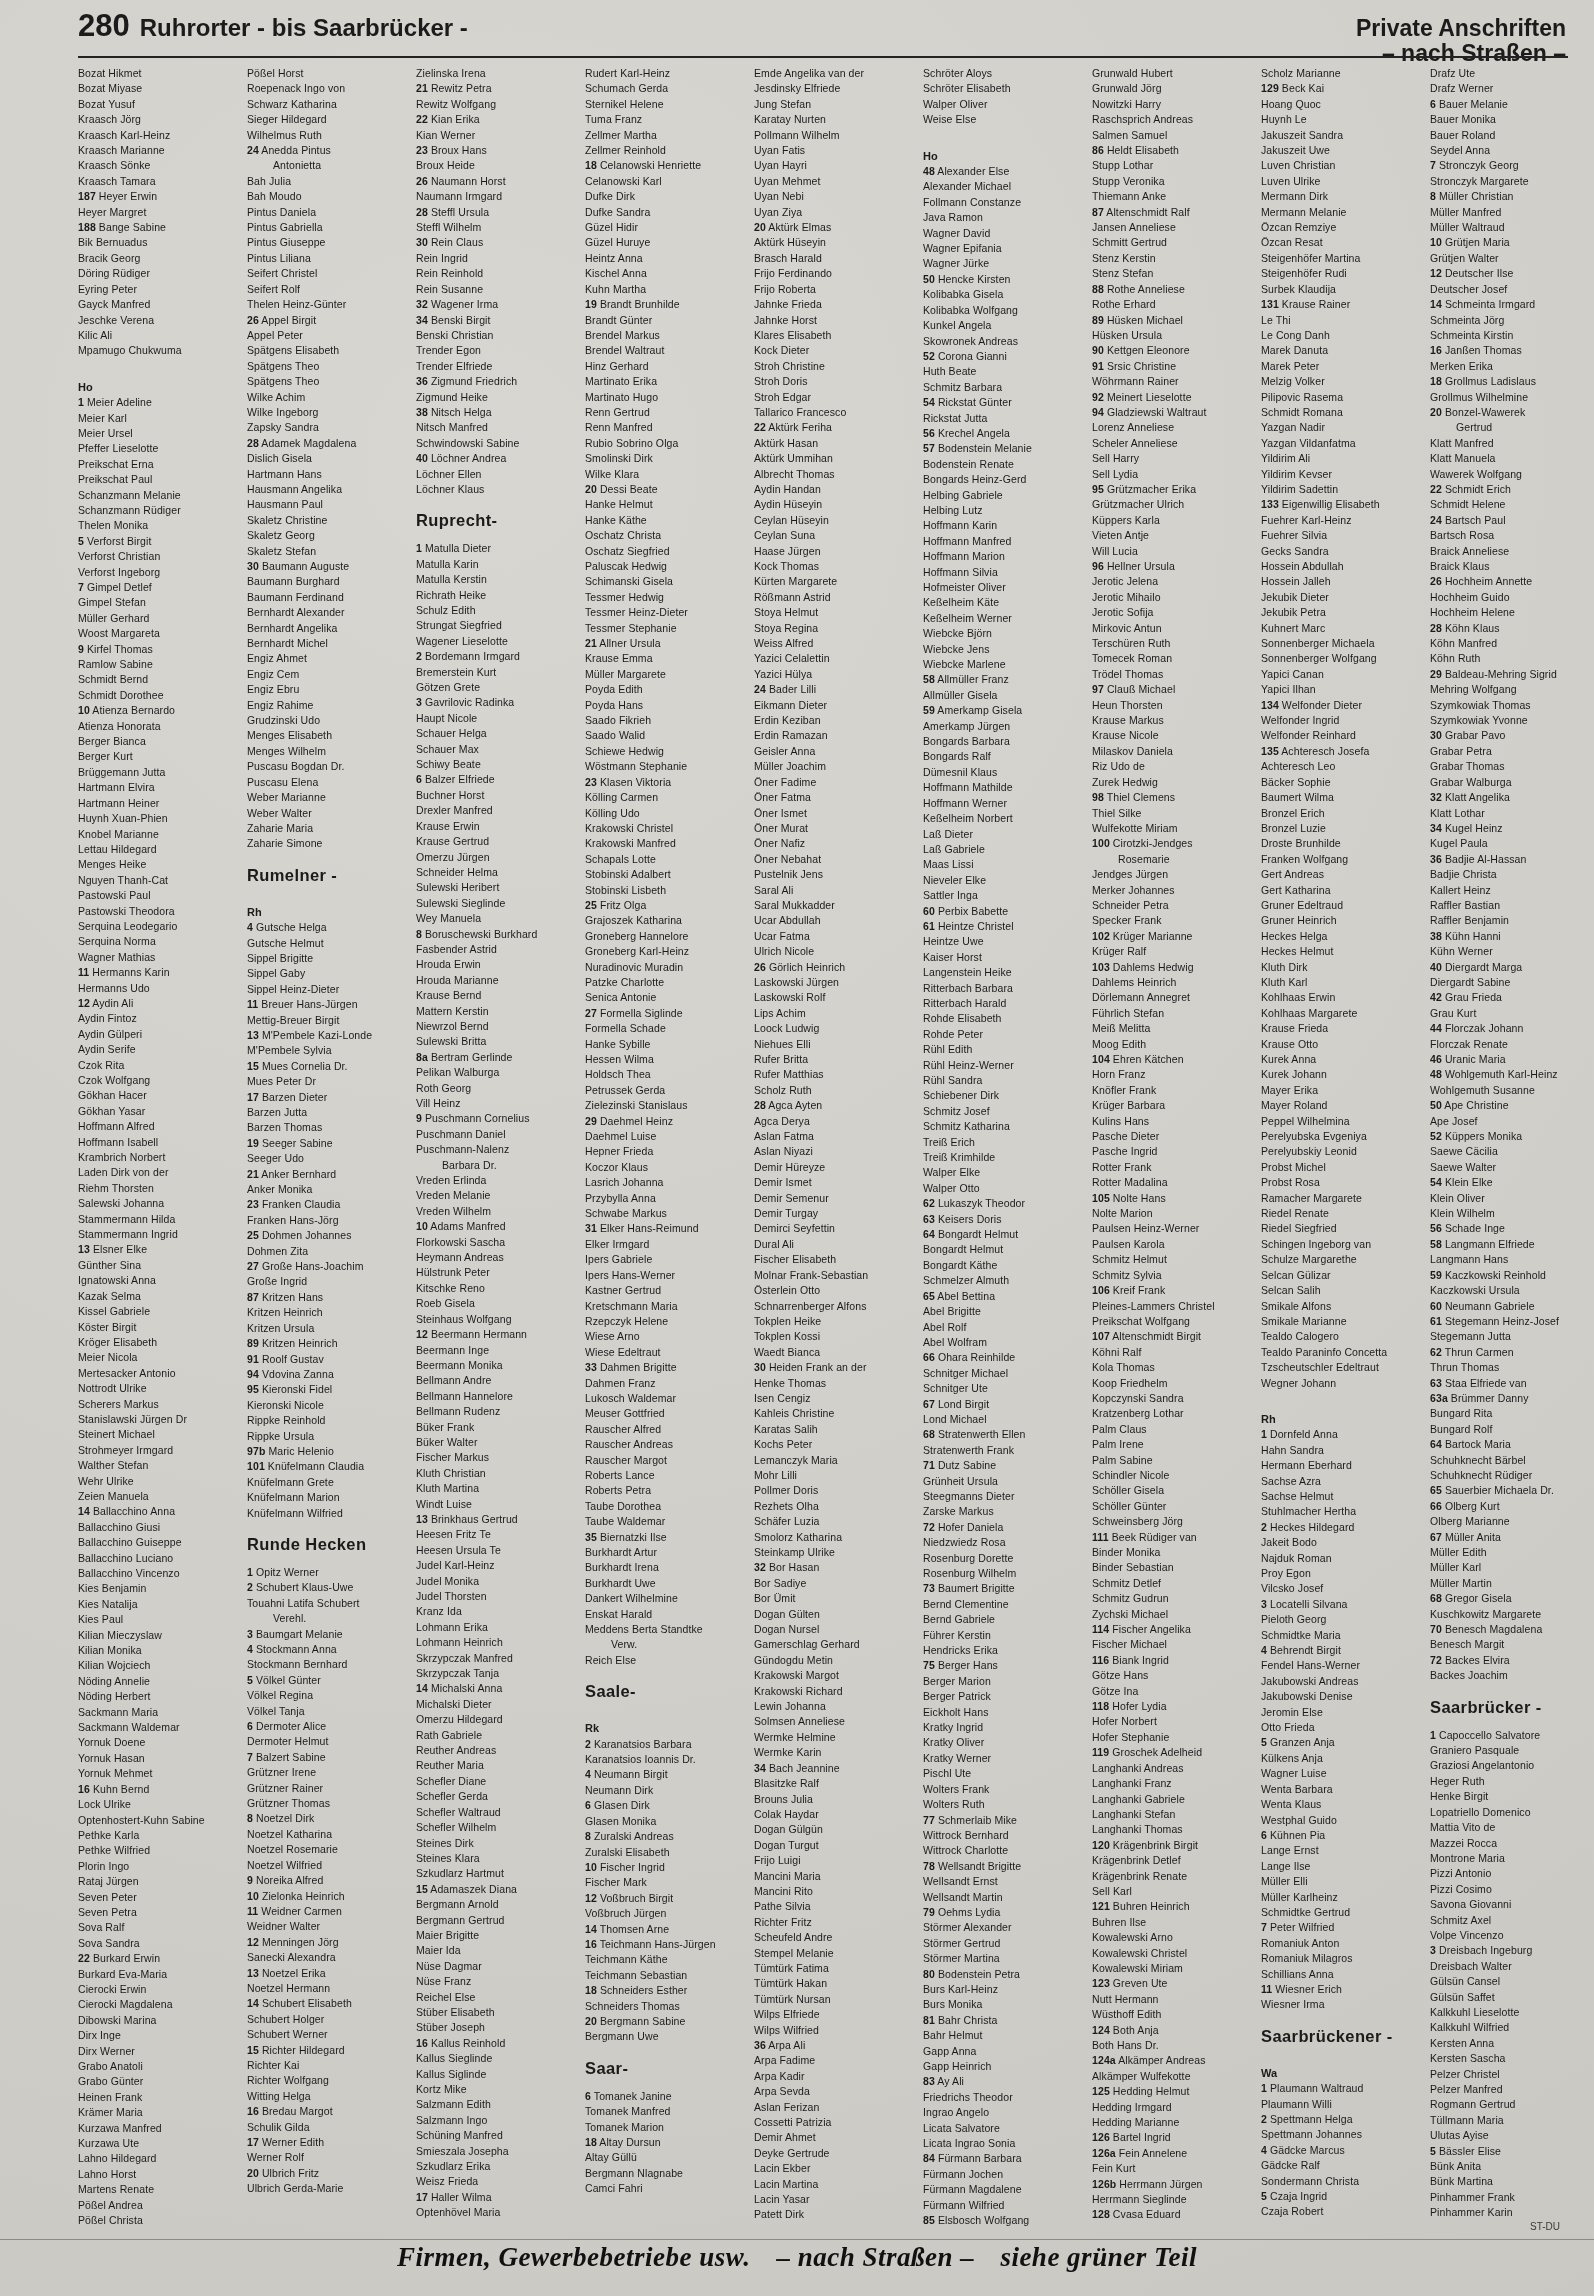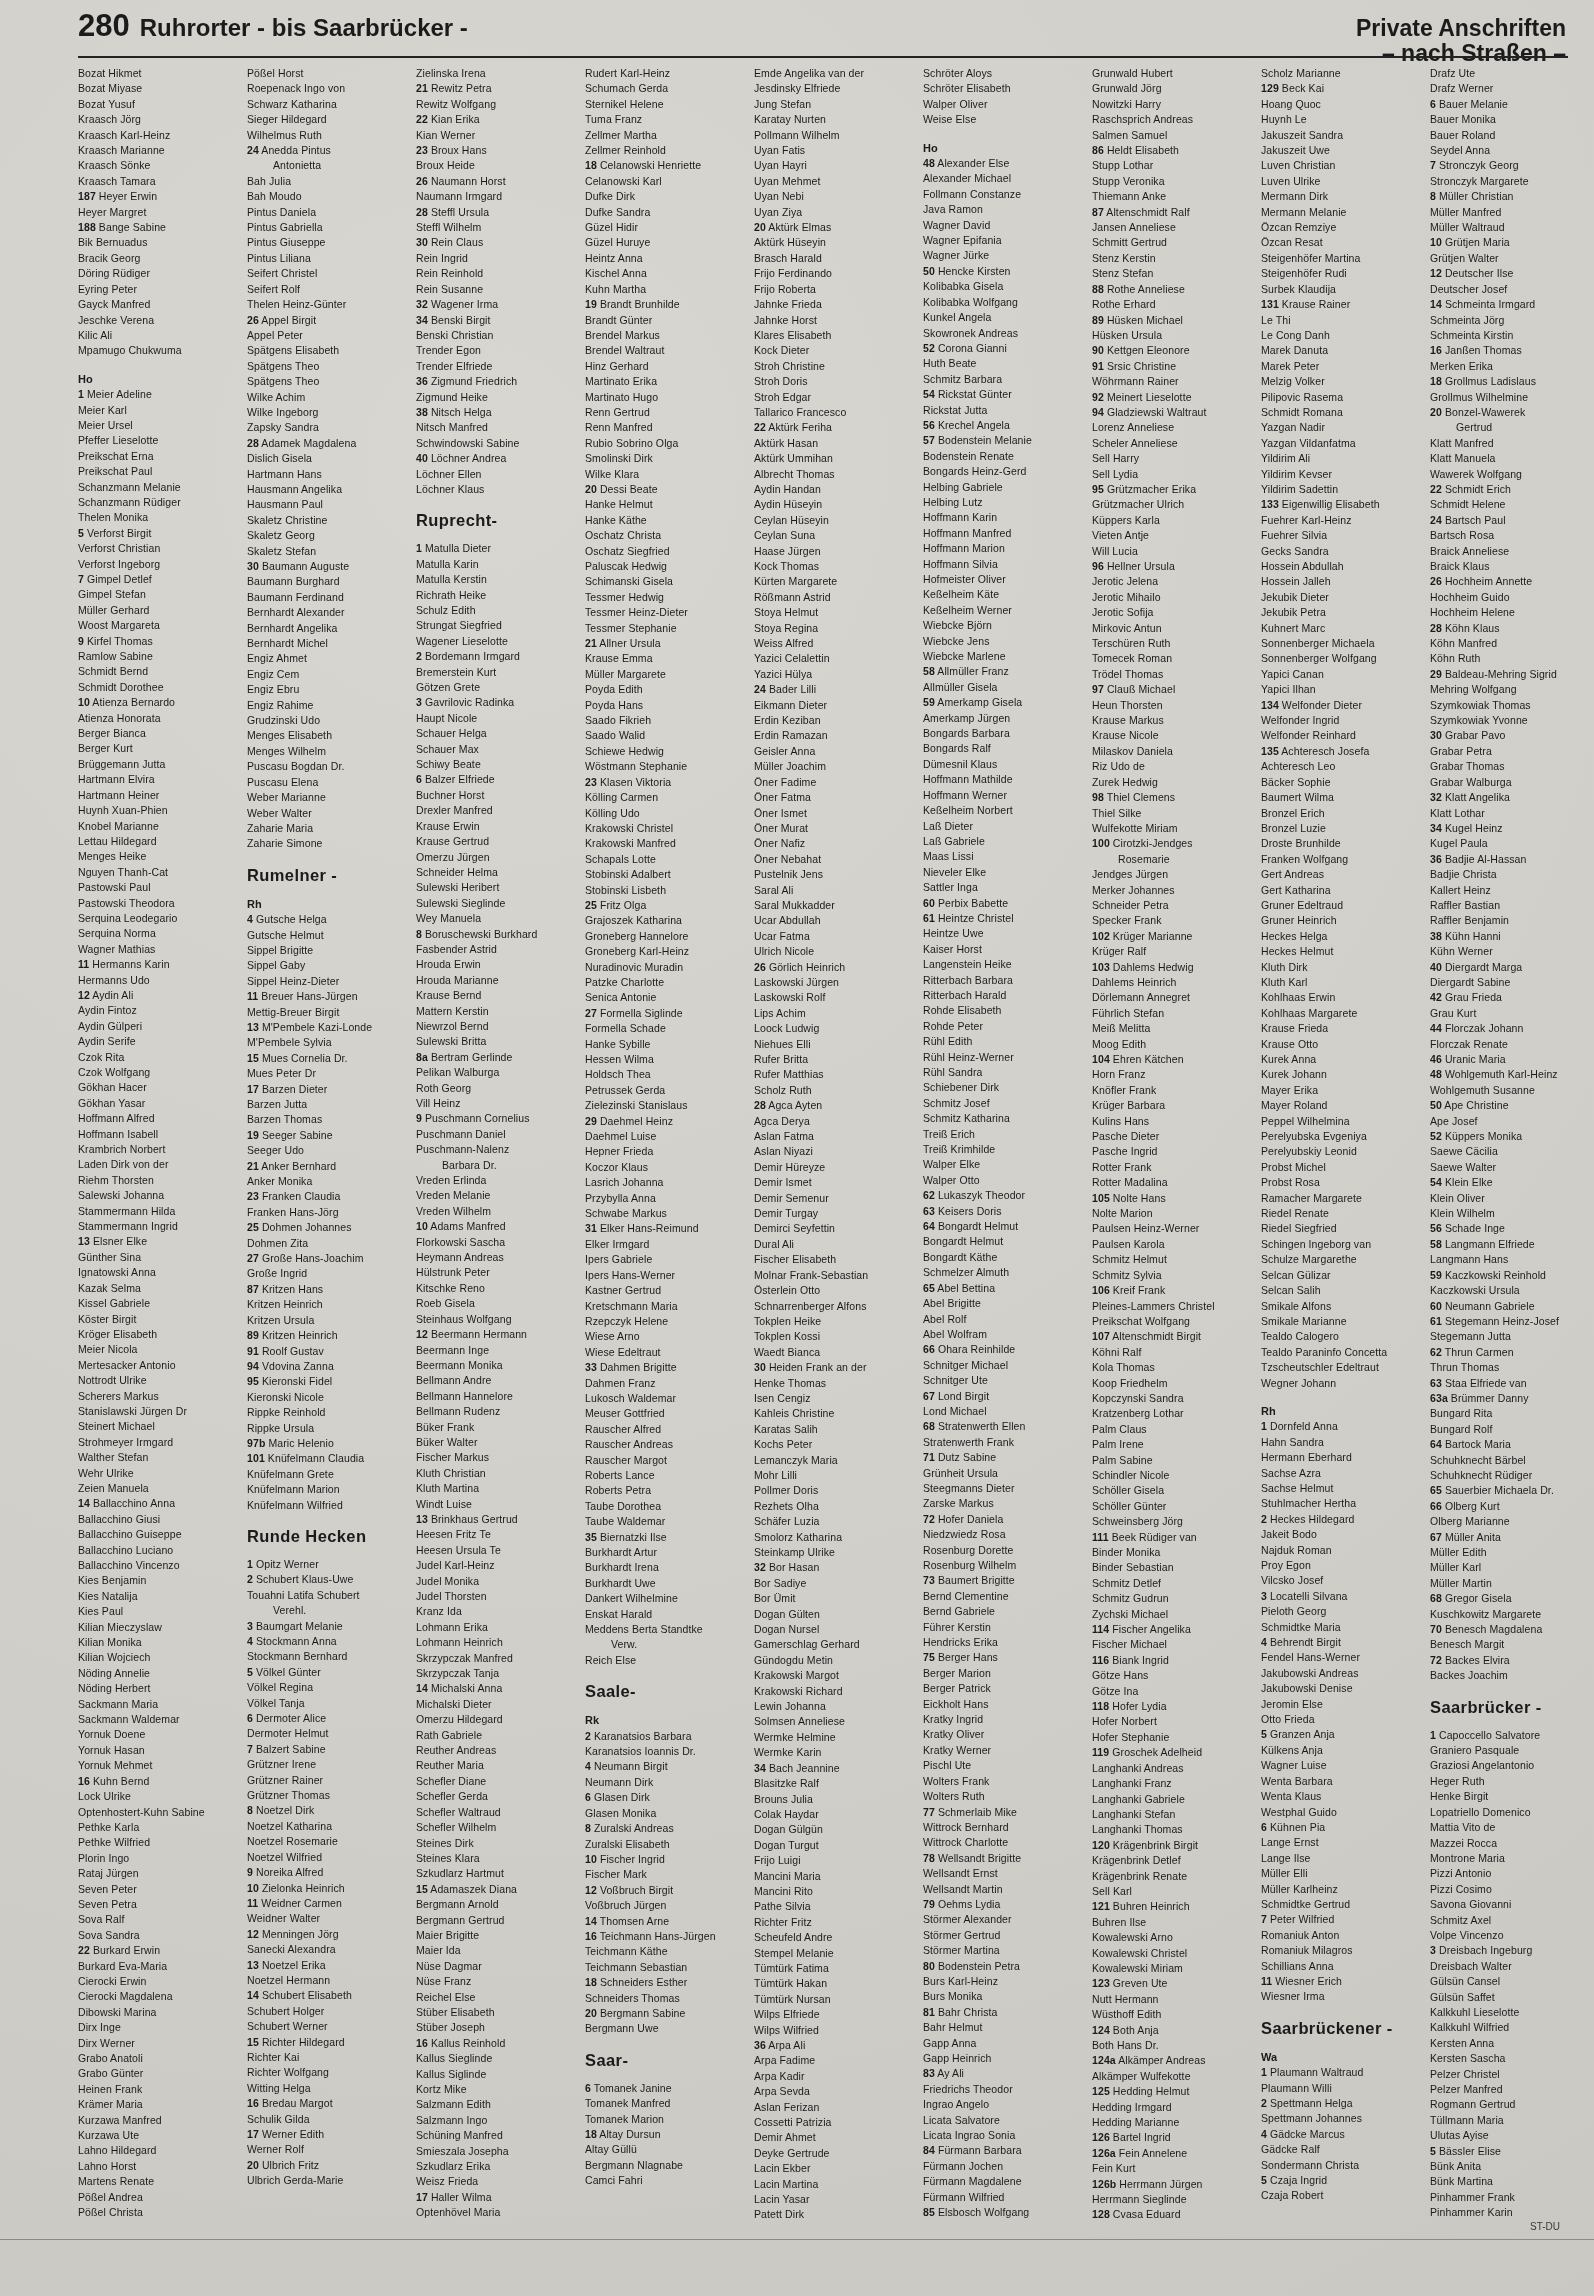--- a/index.html
+++ b/index.html
@@ -24,21 +24,21 @@
     position:absolute;top:66px;left:78px;right:26px;bottom:70px;
     display:flex;flex-direction:row;gap:9px;align-items:flex-start;
   }
   .col{width:160px;flex:0 0 160px;overflow:hidden;}
   .entry{
     font-size:10.5px;line-height:15.4px;white-space:nowrap;
     letter-spacing:0.1px;
   }
   .entry .num{font-weight:bold;}
   .entry.cont{padding-left:26px;}
-  .street-head{font-weight:bold;font-size:11px;line-height:15.4px;margin-top:13px;}
+  .street-head{font-weight:bold;font-size:11px;line-height:15.4px;margin-top:21px;}
   .section-head{
     font-weight:bold;font-size:16.5px;line-height:18px;
     margin:14px 0 12px 0;letter-spacing:0.4px;white-space:nowrap;
   }
   
   .corner-code{position:absolute;right:34px;bottom:64px;font-size:10px;color:#3a3a3a;}
   .footer-rule{position:absolute;left:0;right:0;bottom:56px;height:1px;background:#8a8a86;}
   .footer{
     position:absolute;left:0;right:0;bottom:10px;height:44px;
     text-align:center;font-weight:bold;font-style:italic;
@@ -1315,14 +1315,17 @@
         <div class="entry"><span class="num">5</span> Bässler Elise</div>
         <div class="entry">Bünk Anita</div>
         <div class="entry">Bünk Martina</div>
         <div class="entry">Pinhammer Frank</div>
         <div class="entry">Pinhammer Karin</div>
       </div>
     </div>
 
   <div class="corner-code">ST-DU</div>
   <div class="footer-rule"></div>
+  <div class="footer">
+    <span>Firmen, Gewerbebetriebe usw.</span><span class="sep">– nach Straßen –</span><span>siehe grüner Teil</span>
+  </div>
 
 </div>
 
 </body></html>

